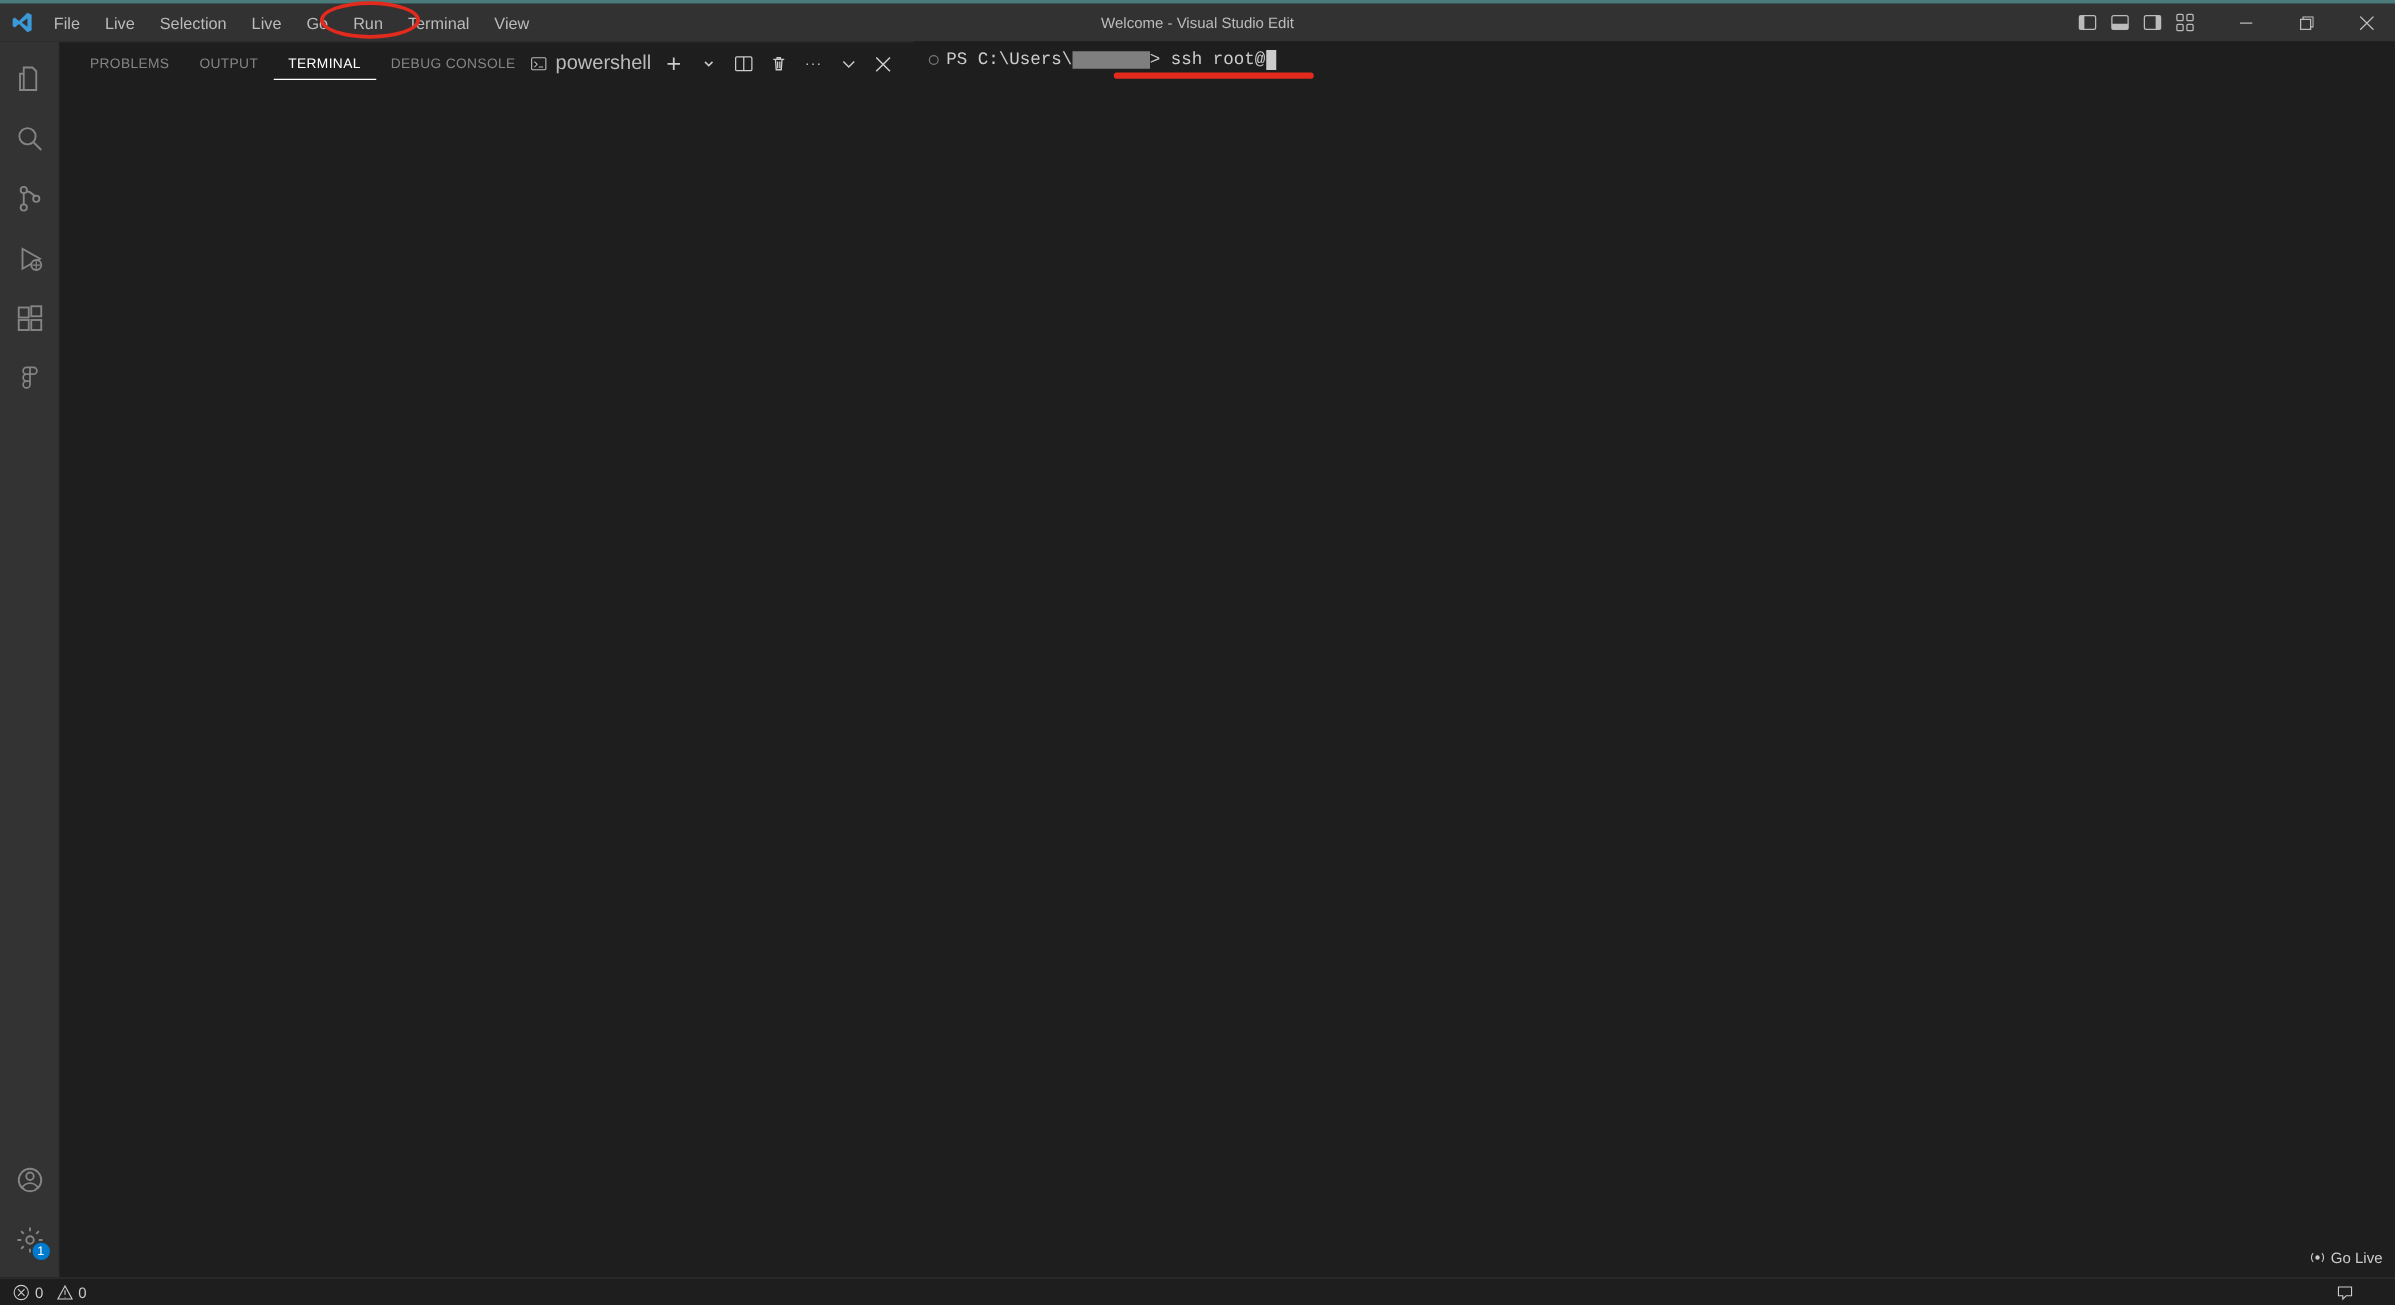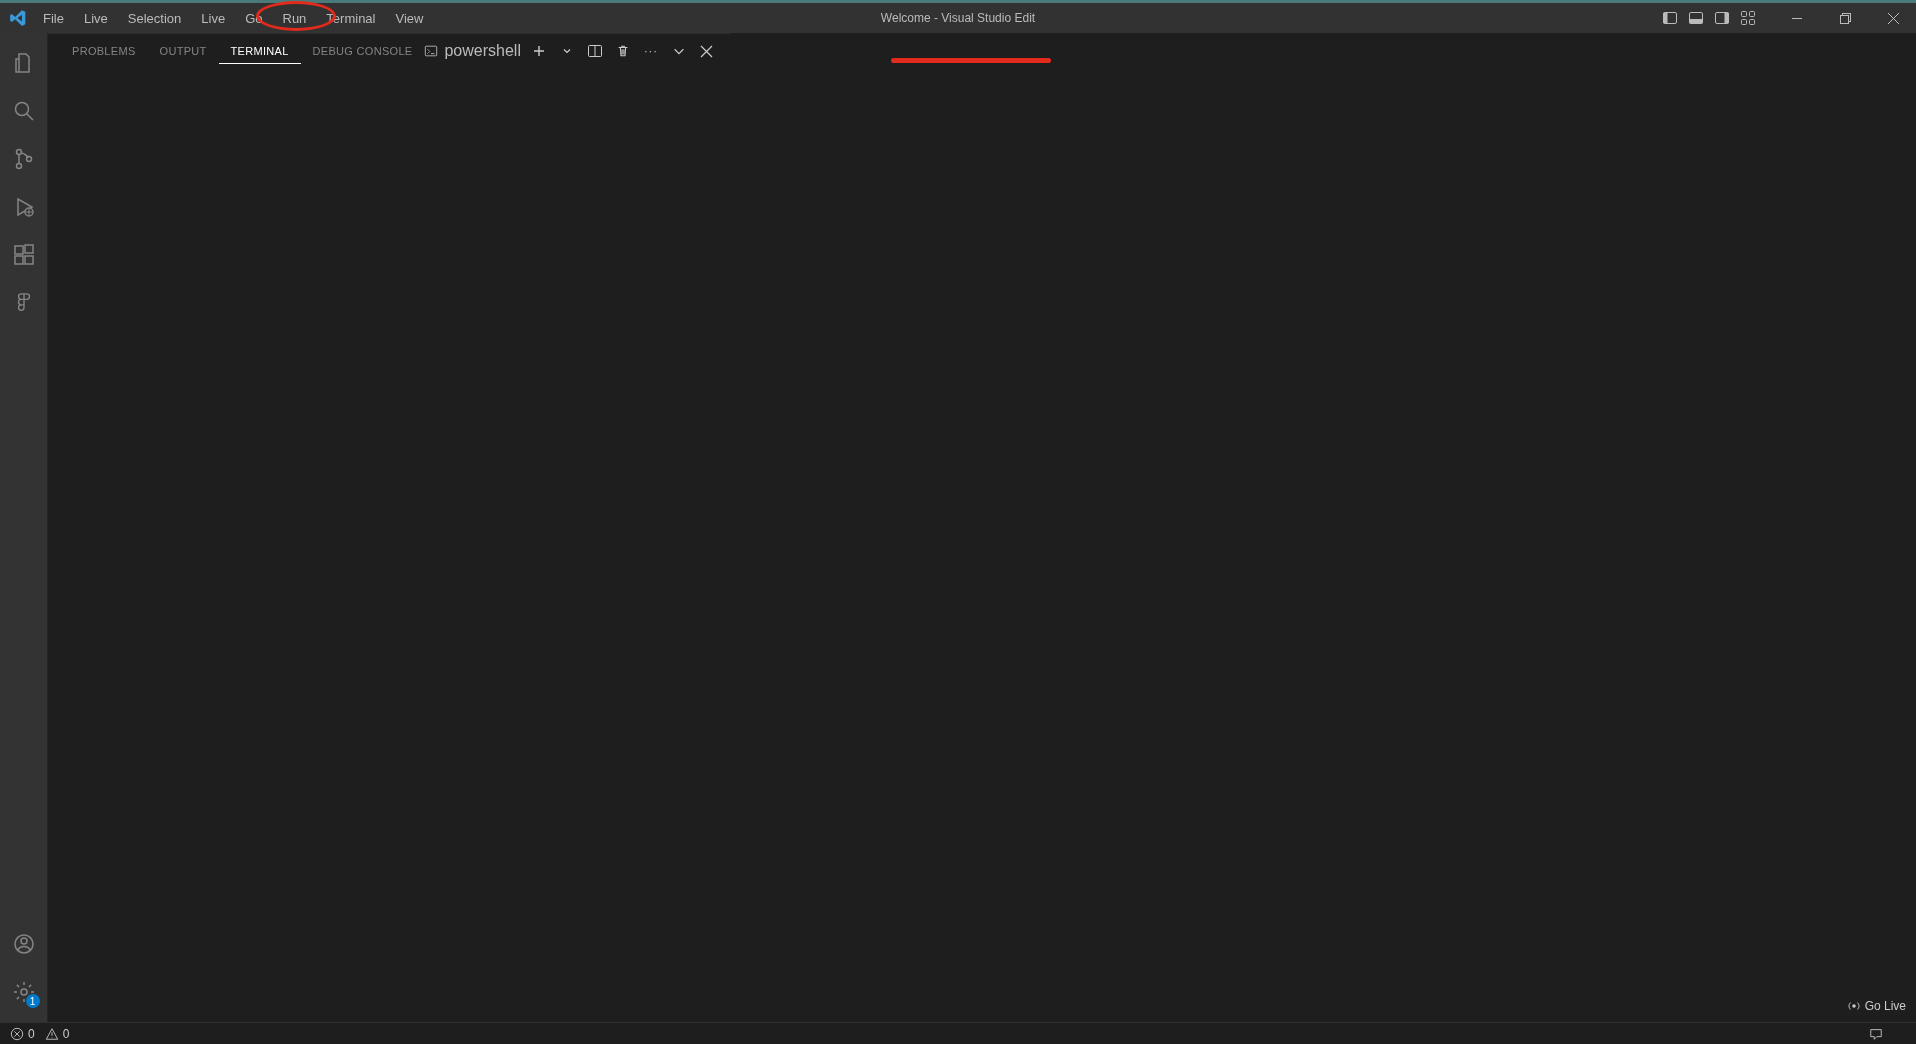--- a/index.html
+++ b/index.html
@@ -308,20 +308,24 @@
         </div>
         <div class="pbtn">
           <svg width="13" height="13" viewBox="0 0 13 13">
               <path stroke="#ccc" stroke-width="1.2" d="M1 1l11 11M12 1 1 12"></path>
             </svg>
         </div>
       </div>
     </div>
 
     <div class="terminal">
+      <div class="term-line">
+        <span class="circle-marker"></span>
+        <span>PS C:\Users\</span><span class="redact"></span><span>&gt; </span><span class="cmd">ssh root@</span><span class="cursor"></span>
+      </div>
 
       <div class="annotation-underline" style="left:160px;top:25px;width:160px;"></div>
     </div>
   </div>
 </div>
 
 <div class="statusbar">
   <div class="left">
     <div class="s-item">
       <svg width="14" height="14" viewBox="0 0 16 16">

